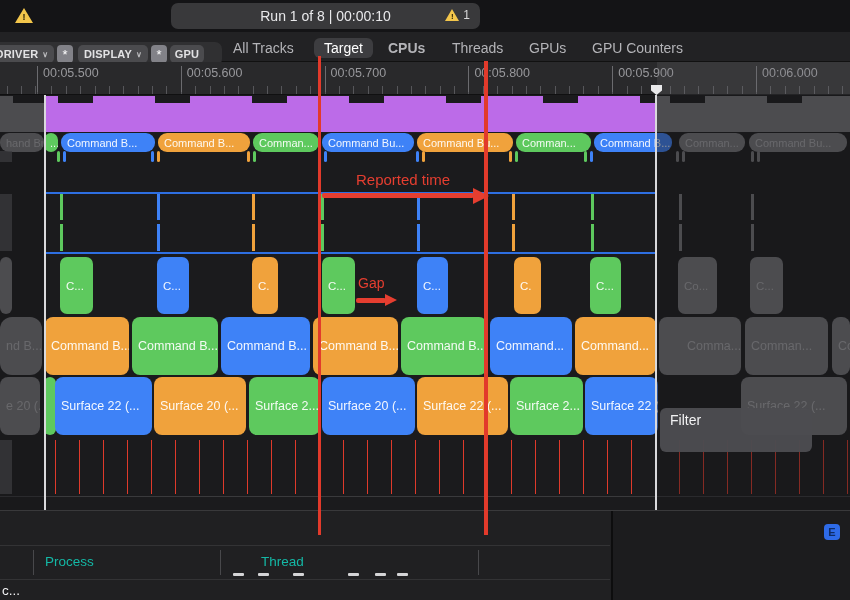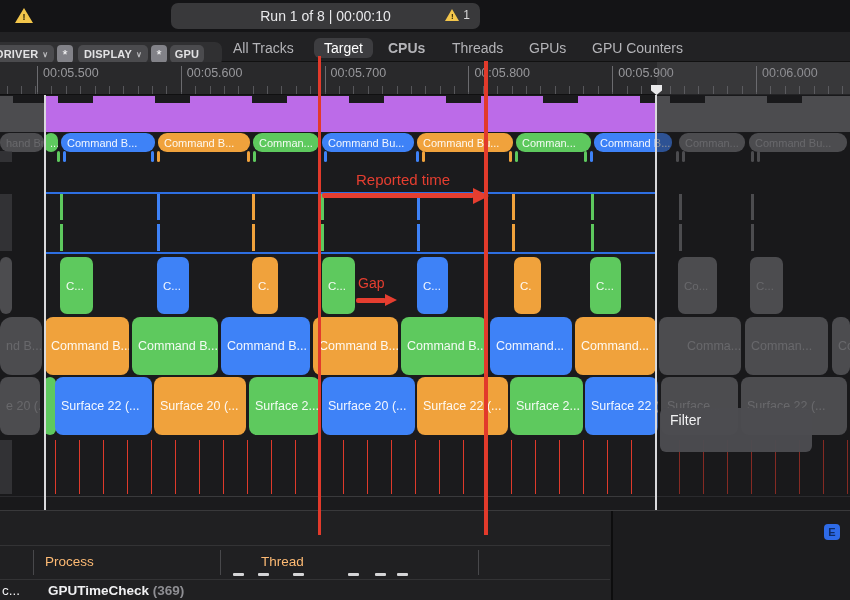--- a/index.html
+++ b/index.html
@@ -68,21 +68,21 @@
   
   .tooltip{left:660px;top:313px;width:152px;height:44px;background:rgba(76,76,80,0.96);border-radius:6px;
            padding:3px 10px;color:#f2f2f3;font-size:14px;line-height:19px;z-index:60;}
 
   
   .bottom{left:0;top:510px;width:850px;height:90px;background:#202022;border-top:1.5px solid #39393b;}
   .bpane-r{position:absolute;left:611px;top:0;width:239px;height:90px;background:#1c1c1e;border-left:2px solid #0d0d0e;}
   .ebadge{position:absolute;right:12px;top:13px;width:16px;height:16px;background:#2e6be8;border-radius:4px;
           color:#0e2c66;font-size:11px;font-weight:bold;display:flex;align-items:center;justify-content:center;}
   .thead{position:absolute;left:0;top:34px;width:610px;height:33px;border-top:1px solid #333335;border-bottom:1px solid #333335;}
-  .thcell{position:absolute;top:8px;color:#fdba74;font-size:13.5px;}
+  .thcell{position:absolute;top:8px;color:#14b8a6;font-size:13.5px;}
   .vsep{position:absolute;top:4px;width:1px;height:25px;background:#48484b;}
   .dash{position:absolute;top:61.5px;height:3.5px;background:#d4d4d6;border-radius:1px;z-index:3;}
   .trow{position:absolute;left:0;top:69px;width:610px;height:21px;color:#f0f0f2;font-size:13.5px;}
   .trow .cell{position:absolute;top:3px;white-space:nowrap;}
   .graytext{color:#8e8e93;}
 </style>
 </head>
 <body>
 
 <div class="app">
@@ -196,21 +196,20 @@
       <div class="block graytxt" style="left: 832px; top: 222px; width: 18px; height: 58px; border-radius: 8px; font-size: 12.5px; background: rgb(119, 119, 123);">Co...</div>
       <div class="block graytxt" style="left: 0px; top: 282px; width: 40px; height: 58px; border-radius: 8px; font-size: 12.5px; background: rgb(119, 119, 123);">e 20 (...</div>
       <div class="block" style="left: 44px; top: 282px; width: 9px; height: 58px; border-radius: 8px; font-size: 12.5px; background: rgb(94, 201, 94);"></div>
       <div class="block" style="left: 55px; top: 282px; width: 97px; height: 58px; border-radius: 8px; font-size: 12.5px; background: rgb(62, 130, 247);">Surface 22 (...</div>
       <div class="block" style="left: 154px; top: 282px; width: 92px; height: 58px; border-radius: 8px; font-size: 12.5px; background: rgb(240, 162, 60);">Surface 20 (...</div>
       <div class="block" style="left: 249px; top: 282px; width: 71px; height: 58px; border-radius: 8px; font-size: 12.5px; background: rgb(94, 201, 94);">Surface 2...</div>
       <div class="block" style="left: 322px; top: 282px; width: 93px; height: 58px; border-radius: 8px; font-size: 12.5px; background: rgb(62, 130, 247);">Surface 20 (...</div>
       <div class="block" style="left: 417px; top: 282px; width: 91px; height: 58px; border-radius: 8px; font-size: 12.5px; background: rgb(240, 162, 60);">Surface 22 (...</div>
       <div class="block" style="left: 510px; top: 282px; width: 73px; height: 58px; border-radius: 8px; font-size: 12.5px; background: rgb(94, 201, 94);">Surface 2...</div>
       <div class="block" style="left: 585px; top: 282px; width: 73px; height: 58px; border-radius: 8px; font-size: 12.5px; background: rgb(62, 130, 247);">Surface 22 (...</div>
-      <div class="block graytxt" style="left: 661px; top: 282px; width: 77px; height: 58px; border-radius: 8px; font-size: 12.5px; background: rgb(119, 119, 123);">Surface...</div>
       <div class="block graytxt" style="left: 741px; top: 282px; width: 106px; height: 58px; border-radius: 8px; font-size: 12.5px; background: rgb(119, 119, 123);">Surface 22 (...</div>
       <div class="pairbar" style="left: 57px; top: 56px; height: 11px; background: rgb(94, 201, 94);"></div>
       <div class="pairbar" style="left: 63px; top: 56px; height: 11px; background: rgb(62, 130, 247);"></div>
       <div class="pairbar" style="left: 151px; top: 56px; height: 11px; background: rgb(62, 130, 247);"></div>
       <div class="pairbar" style="left: 157px; top: 56px; height: 11px; background: rgb(240, 162, 60);"></div>
       <div class="pairbar" style="left: 247px; top: 56px; height: 11px; background: rgb(240, 162, 60);"></div>
       <div class="pairbar" style="left: 253px; top: 56px; height: 11px; background: rgb(94, 201, 94);"></div>
       <div class="pairbar" style="left: 318px; top: 56px; height: 11px; background: rgb(94, 201, 94);"></div>
       <div class="pairbar" style="left: 324px; top: 56px; height: 11px; background: rgb(62, 130, 247);"></div>
       <div class="pairbar" style="left: 416px; top: 56px; height: 11px; background: rgb(62, 130, 247);"></div>
@@ -251,20 +250,19 @@
     <div id="dashes">
         <div class="dash" style="left: 233px; width: 11px;"></div>
         <div class="dash" style="left: 258px; width: 11px;"></div>
         <div class="dash" style="left: 293px; width: 11px;"></div>
         <div class="dash" style="left: 348px; width: 11px;"></div>
         <div class="dash" style="left: 375px; width: 11px;"></div>
         <div class="dash" style="left: 397px; width: 11px;"></div>
       </div>
     <div class="trow">
       <span class="cell" style="left:2px;">c...</span>
-      <span class="cell" style="left:48px;font-weight:bold;"><span>GPUTimeCheck</span> <span class="graytext">(369)</span></span>
     </div>
     <div class="bpane-r">
       <div class="ebadge">E</div>
     </div>
   </div>
 
 </div>
 
 </body></html>

